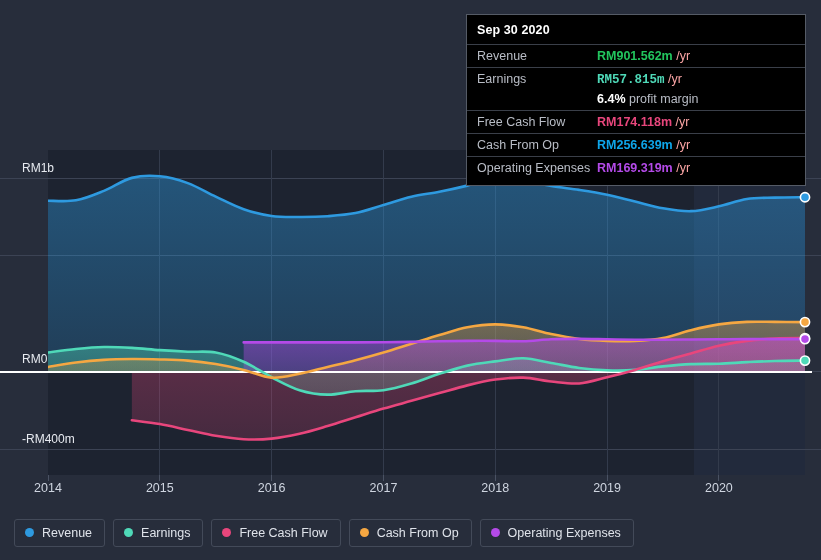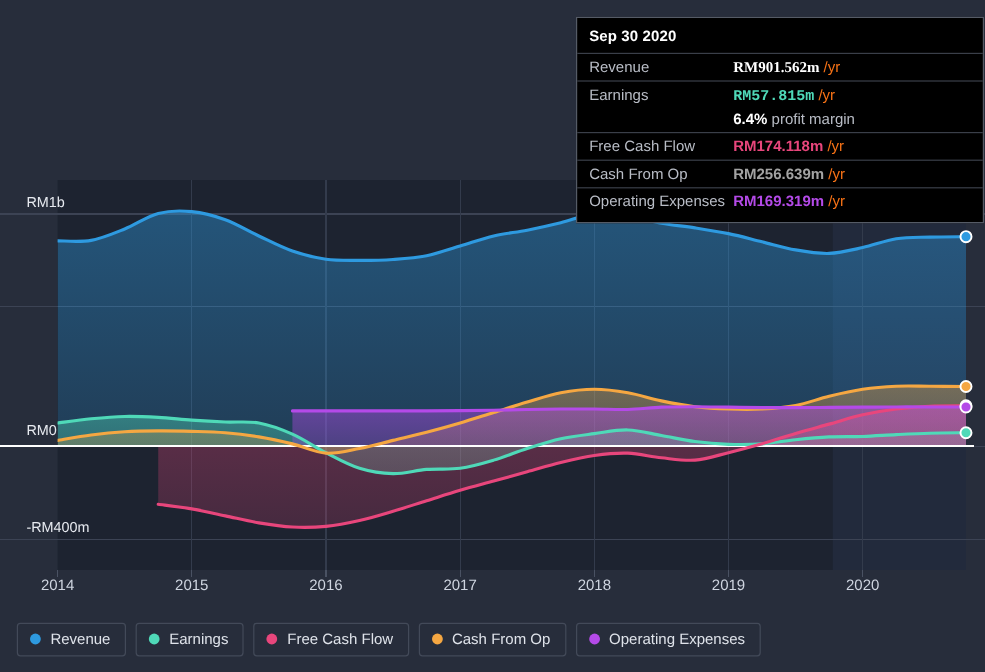--- a/index.html
+++ b/index.html
@@ -16,42 +16,42 @@
 
   .axis-label{
     fill:#e7eaf0;font-size:12px;font-family:"Liberation Sans",sans-serif;
   }
   .xaxis-label{
     fill:#cfd5e0;font-size:12.5px;font-family:"Liberation Sans",sans-serif;text-anchor:middle;
   }
 
   
   #tooltip{
-    position:absolute;left:480px;top:14px;width:340px;
+    position:absolute;left:466px;top:14px;width:340px;
     background:#000;border:1px solid #555b66;
     box-sizing:border-box;padding:8px 0 6px 0;
     z-index:20;
   }
   #tooltip .tt-date{
     color:#fff;font-weight:bold;font-size:12.5px;
     padding:0 10px 7px 10px;letter-spacing:.1px;
   }
   .tt-row{
     display:flex;align-items:baseline;
     border-top:1px solid #3a3f49;
     padding:3px 10px 3px 10px;
     font-size:12.5px;line-height:16px;
   }
   .tt-row.nodiv{border-top:none;padding-top:0;}
   .tt-label{
     color:#b9bdc6;width:120px;flex:0 0 120px;white-space:nowrap;
   }
   .tt-valwrap{white-space:nowrap;}
   .tt-val{font-weight:bold;}
-  .tt-unit{color:#f97316;font-weight:normal;}
+  .tt-unit{color:#fca5a5;font-weight:normal;}
   .tt-sub{color:#ffffff;font-weight:bold;}
   .tt-subunit{color:#b9bdc6;font-weight:normal;}
 
   
   #legend{
     position:absolute;left:0;top:505px;width:821px;height:55px;
     display:flex;align-items:center;gap:8px;padding-left:14px;
     box-sizing:border-box;
   }
   .legend-item{
@@ -163,37 +163,37 @@
         <line x1="607.084194977845" y1="475" x2="607.084194977845" y2="481" stroke="#4a5263" stroke-width="1" shape-rendering="crispEdges"></line>
         <line x1="718.9010339734139" y1="475" x2="718.9010339734139" y2="481" stroke="#4a5263" stroke-width="1" shape-rendering="crispEdges"></line>
       </g>
   </svg>
 
   <div id="tooltip">
     <div class="tt-date">Sep 30 2020</div>
     <div id="tt-rows">
         <div class="tt-row">
           <div class="tt-label">Revenue</div>
-          <div class="tt-valwrap"><span class="tt-val" style="color: #ffffff; font-family: Liberation Serif, serif;">RM901.562m</span><span class="tt-unit"> /yr</span></div>
+          <div class="tt-valwrap"><span class="tt-val" style="color: #22c55e;">RM901.562m</span><span class="tt-unit"> /yr</span></div>
         </div>
         <div class="tt-row">
           <div class="tt-label">Earnings</div>
           <div class="tt-valwrap"><span class="tt-val" style="color: rgb(79, 217, 184); font-family: Liberation Mono, monospace;">RM57.815m</span><span class="tt-unit"> /yr</span></div>
         </div>
         <div class="tt-row nodiv">
           <div class="tt-label"></div>
           <div class="tt-valwrap"><span class="tt-sub">6.4%</span><span class="tt-subunit"> profit margin</span></div>
         </div>
         <div class="tt-row">
           <div class="tt-label">Free Cash Flow</div>
           <div class="tt-valwrap"><span class="tt-val" style="color: rgb(232, 70, 124); text-align: right;">RM174.118m</span><span class="tt-unit"> /yr</span></div>
         </div>
         <div class="tt-row">
           <div class="tt-label">Cash From Op</div>
-          <div class="tt-valwrap"><span class="tt-val" style="color: #a3a3a3;">RM256.639m</span><span class="tt-unit"> /yr</span></div>
+          <div class="tt-valwrap"><span class="tt-val" style="color: #0ea5e9;">RM256.639m</span><span class="tt-unit"> /yr</span></div>
         </div>
         <div class="tt-row">
           <div class="tt-label">Operating Expenses</div>
           <div class="tt-valwrap"><span class="tt-val" style="color: rgb(180, 74, 232);">RM169.319m</span><span class="tt-unit"> /yr</span></div>
         </div>
       </div>
   </div>
 
   <div id="legend">
       <div class="legend-item">

